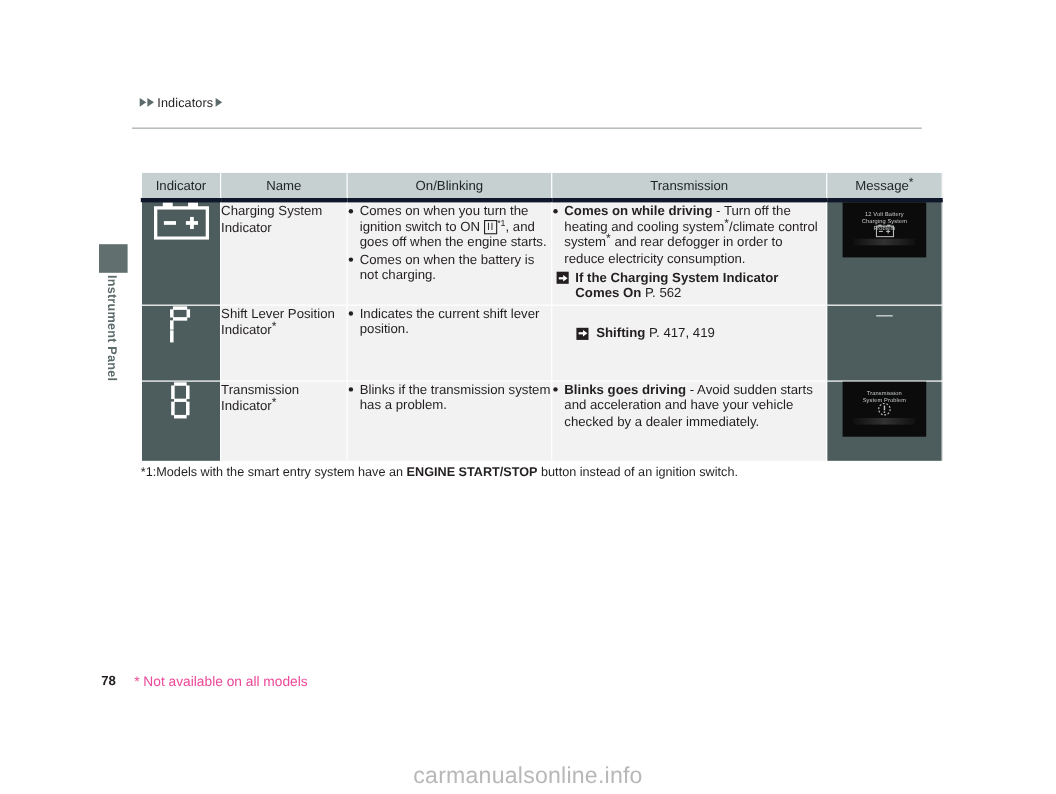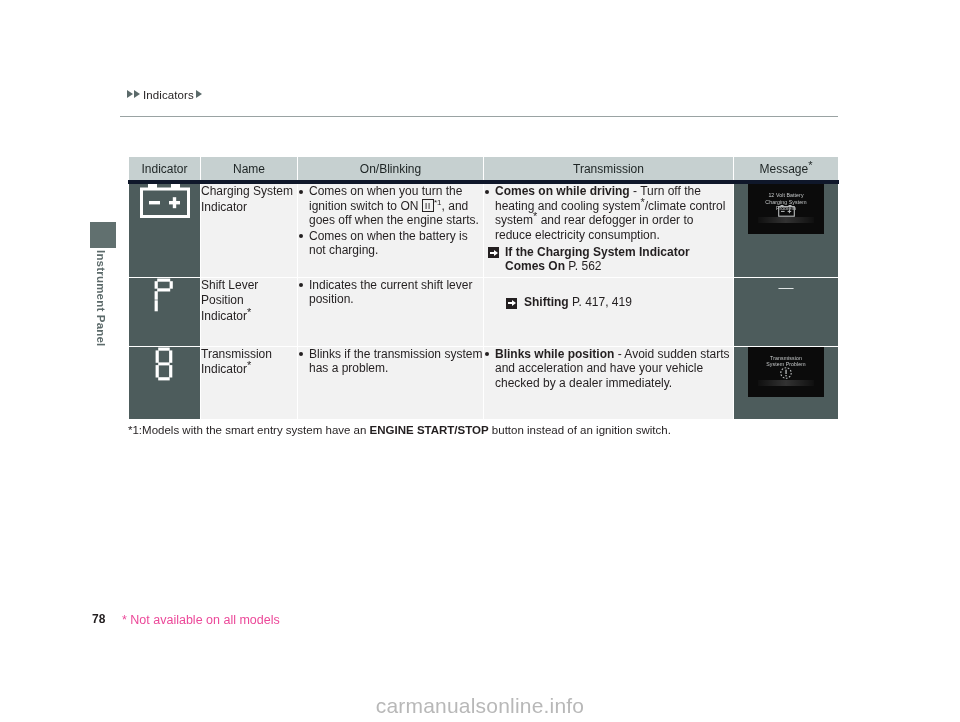--- a/index.html
+++ b/index.html
@@ -101,21 +101,21 @@
     background: #c6d0d0;
     color: #1d2424;
     font-size: 12px;
     font-weight: normal;
     text-align: center;
     height: 23px;
     vertical-align: middle;
     border-bottom: 4px solid #0f172a;
   }
   .col-ind  { width: 72px; }
-  .col-name { width: 97px; }
+  .col-name { width: 115px; }
   .col-onb  { width: 186px; }
   .col-exp  { width: 250px; }
   .col-msg  { width: 105px; }
 
   td.cell-icon {
     background: #4d5c5c;
     text-align: center;
     vertical-align: middle;
   }
   td.cell-name {
@@ -443,21 +443,21 @@
       <td class="cell-name">
         <span>Transmission Indicator</span><span class="star">*</span>
       </td>
       <td class="cell-onb">
         <ul class="bullets">
           <li><span>Blinks if the transmission system has a problem.</span></li>
         </ul>
       </td>
       <td class="cell-exp">
         <ul class="bullets">
-          <li><span class="b">Blinks while position</span><span> - Avoid sudden starts and acceleration and have your vehicle checked by a dealer immediately.</span></li>
+          <li><span class="b">Blinks goes driving</span><span> - Avoid sudden starts and acceleration and have your vehicle checked by a dealer immediately.</span></li>
         </ul>
       </td>
       <td class="cell-msg">
         <div class="msg-screen">
           <div class="msg-text">Transmission
 System Problem</div>
           <div class="msg-sym">
             <svg width="14" height="14" viewBox="0 0 14 14" xmlns="http://www.w3.org/2000/svg">
               <g fill="none" stroke="#b9bcbd" stroke-width="1.1">
                 <circle cx="7" cy="7" r="5.2" stroke-dasharray="1.7 1.5"></circle>

